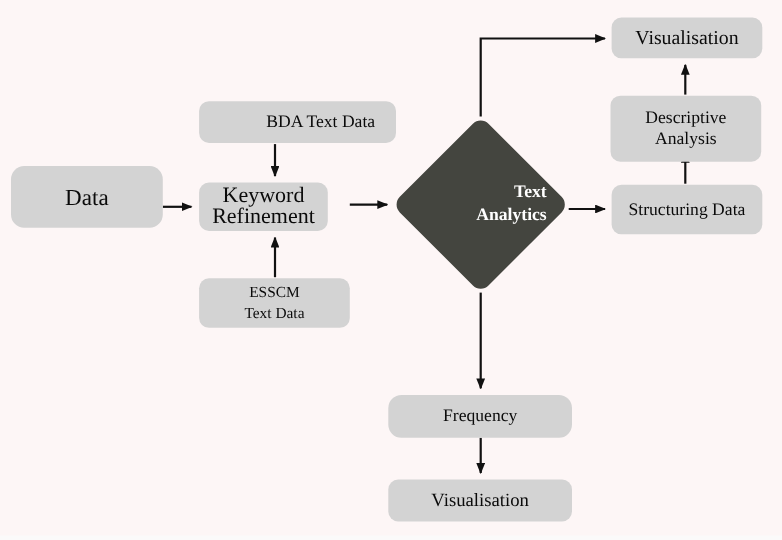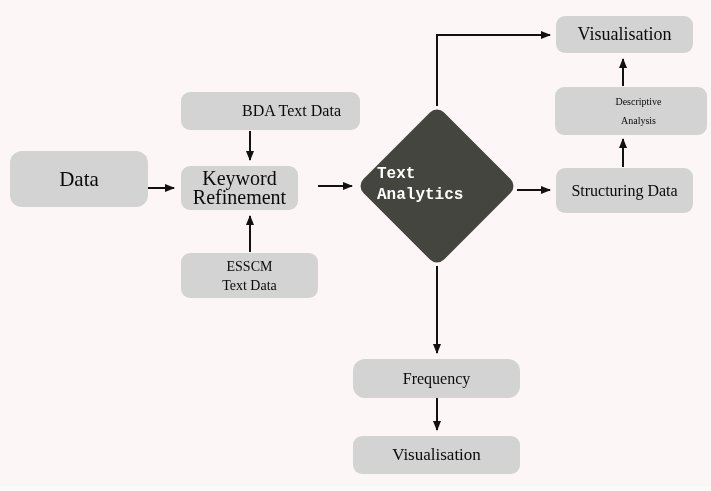--- a/index.html
+++ b/index.html
@@ -30,44 +30,43 @@
     font-weight: 400;
     color: #0a0a0a;
     white-space: pre-line;
   }
 
   .node-data          { left: 10px;  top: 151px; width: 138px; height: 56px; font-size: 21px; border-radius: 12px; }
   .node-bda           { left: 181px; top: 92px;  width: 137px; height: 38px; font-size: 16px; padding-left: 42px; }
   .node-keyword       { left: 181px; top: 166px; width: 117px; height: 44px; font-size: 20px; line-height: 19px; }
   .node-esscm         { left: 181px; top: 253px; width: 137px; height: 45px; font-size: 14px; line-height: 19px; }
   .node-vis-top       { left: 556px; top: 16px;  width: 137px; height: 37px; font-size: 18px; }
-  .node-descriptive   { left: 555px; top: 87px;  width: 137px; height: 48px; font-size: 10px; line-height: 19px; padding-left: 15px; }
+  .node-descriptive   { left: 555px; top: 87px;  width: 137px; height: 60px; font-size: 16px; line-height: 19px; }
   .node-structuring   { left: 556px; top: 168px; width: 137px; height: 45px; font-size: 16px; }
   .node-frequency     { left: 353px; top: 359px; width: 167px; height: 39px; font-size: 16px; border-radius: 12px; }
   .node-vis-bottom    { left: 353px; top: 436px; width: 167px; height: 38px; font-size: 17px; }
 
   .diamond {
     position: absolute;
     left: 380px; top: 129px;
     width: 114px; height: 114px;
     background: #44453f;
     border-radius: 10px;
     transform: rotate(45deg);
   }
   .diamond-label {
     position: absolute;
     left: 377px; top: 164px;
     width: 120px;
-    text-align: left;
+    text-align: right;
     font-weight: 700;
     font-size: 16px;
     line-height: 21px;
     color: #ffffff;
     white-space: pre-line;
-    font-family: Liberation Mono, monospace;
   }
 
   .bottom-edge {
     position: absolute;
     left: 0; bottom: 0;
     width: 711px; height: 4px;
     background: #fbfafa;
   }
 </style>
 </head>

